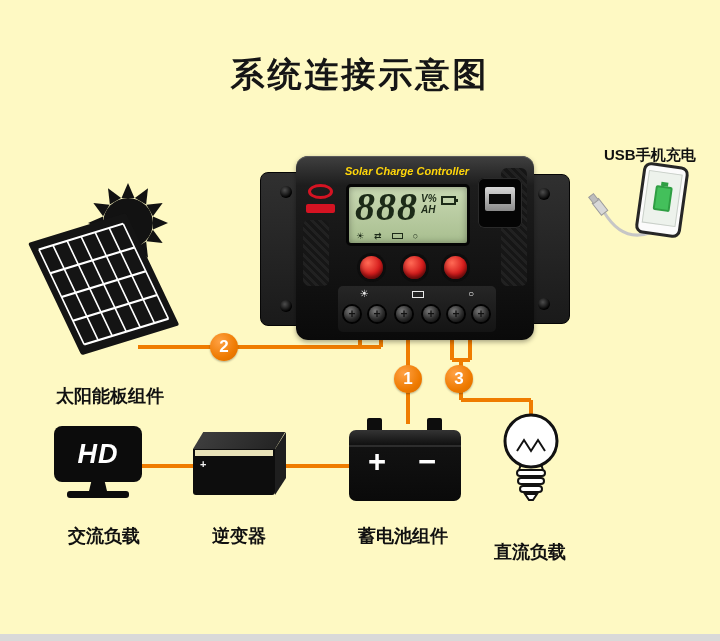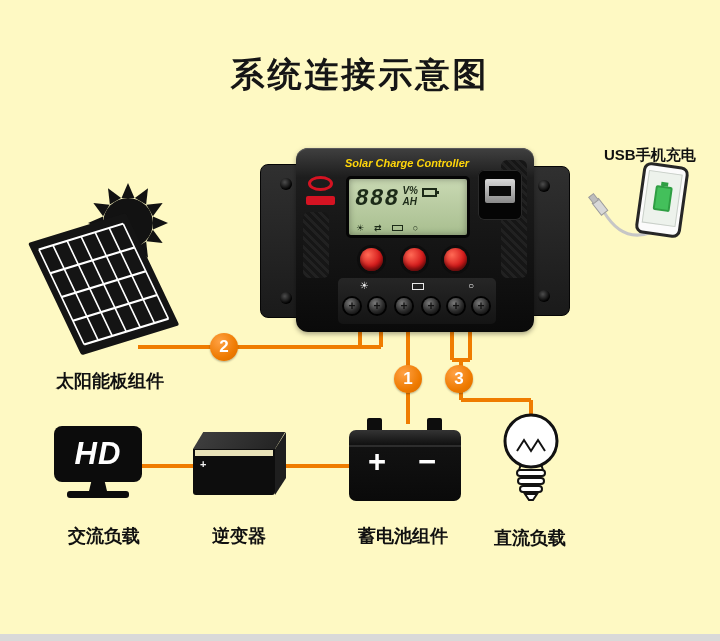--- a/index.html
+++ b/index.html
@@ -4,46 +4,46 @@
 <style>
   * { margin:0; padding:0; box-sizing:border-box; }
   body { background:#fff; font-family:"Liberation Sans","DejaVu Sans",sans-serif; }
   .canvas { position:relative; width:720px; height:641px; background:#fef9c3; overflow:hidden; }
   .art { position:absolute; left:0; top:0; }
 
   .title { position:absolute; top:52px; width:100%; text-align:center; font-size:34px; font-weight:bold; color:#161616; letter-spacing:3px; }
 
   .label { position:absolute; font-size:18px; font-weight:bold; color:#111; white-space:nowrap; }
   .lab-usb { left:604px; top:146px; font-size:15px; }
-  .lab-solar { left:56px; top:369px; }
+  .lab-solar { left:56px; top:384px; }
   .lab-ac { left:68px; top:524px; }
   .lab-inv { left:212px; top:524px; }
   .lab-bat { left:358px; top:524px; }
-  .lab-dc { left:494px; top:526px; }
-
-  
-  .controller { position:absolute; left:258px; top:148px; width:314px; height:144px; }
+  .lab-dc { left:494px; top:540px; }
+
+  
+  .controller { position:absolute; left:258px; top:156px; width:314px; height:144px; }
   .ear { position:absolute; background:linear-gradient(180deg,#303030,#1a1a1a); border:1px solid #060606; border-radius:8px; }
   .ear-left { left:2px; top:16px; width:52px; height:154px; }
   .ear-right { right:2px; top:18px; width:52px; height:150px; }
   .screwhole { position:absolute; left:50%; margin-left:-6px; width:12px; height:12px; border-radius:50%; background:radial-gradient(circle at 40% 35%,#4d4d4d,#000 70%); }
   .sh-top { top:13px; } .sh-bot { bottom:13px; }
   .cbody { position:absolute; left:38px; top:0; width:238px; height:184px; border-radius:12px;
            background:linear-gradient(180deg,#404040 0%,#1d1d1d 16%,#131313 60%,#0a0a0a 100%);
            box-shadow:inset 0 1px 0 #5a5a5a, 0 2px 5px rgba(0,0,0,.35); }
   .texture { position:absolute; top:12px; width:26px; height:118px; border-radius:6px;
              background:repeating-linear-gradient(45deg,#161616 0 3px,#212121 3px 6px); }
   .tex-r { right:7px; } .tex-l { left:7px; top:64px; height:66px; }
   .brand { position:absolute; left:36px; top:9px; width:150px; text-align:center; color:#ffd60a; font-style:italic; font-weight:bold; font-size:11px; white-space:nowrap; }
   .logo-oval { position:absolute; left:12px; top:28px; width:25px; height:15px; border:3px solid #d51322; border-radius:50%; }
   .logo-bar { position:absolute; left:10px; top:48px; width:29px; height:9px; background:#d51322; border-radius:2px; }
   .lcd { position:absolute; left:50px; top:28px; width:124px; height:62px; background:linear-gradient(180deg,#c9d9b3,#a8be8f);
          border:3px solid #050505; border-radius:5px; box-shadow:inset 0 0 7px rgba(0,0,0,.35); color:#1c2a18; }
   .lcd-main { position:absolute; left:6px; top:3px; display:flex; }
-  .seg { font-family:Liberation Mono, monospace; font-weight:bold; font-style:italic; font-size:23px; line-height:34px; letter-spacing:1px; }
+  .seg { font-family:Liberation Serif, serif; font-weight:bold; font-style:italic; font-size:40px; line-height:34px; letter-spacing:1px; }
   .units { display:flex; flex-direction:column; margin-left:3px; padding-top:3px; font-size:10px; line-height:11px; font-weight:bold; }
   .lcd-batt { width:15px; height:9px; border:2px solid #1c2a18; margin:6px 0 0 4px; position:relative; }
   .lcd-batt::after { content:""; position:absolute; right:-4px; top:1px; width:2px; height:3px; background:#1c2a18; }
   .lcd-icons { position:absolute; left:7px; bottom:2px; display:flex; gap:10px; align-items:center; font-size:9px; font-weight:bold; }
   .mini-batt { width:11px; height:6px; border:1.5px solid #1c2a18; }
   .usb { position:absolute; right:12px; top:22px; width:44px; height:50px; background:#050505; border-radius:6px; box-shadow:inset 0 0 0 1px #2a2a2a; }
   .usb-metal { position:absolute; left:7px; top:9px; width:30px; height:24px; background:linear-gradient(180deg,#d8d8d8,#8a8a8a); border-radius:2px; }
   .usb-slot { position:absolute; left:4px; top:7px; width:22px; height:10px; background:#0a0a0a; }
   .btn { position:absolute; top:100px; width:23px; height:23px; border-radius:50%;
          background:radial-gradient(circle at 35% 30%,#ff6a55,#d61c1c 55%,#7c0909);
@@ -60,21 +60,21 @@
   
   .marker { position:absolute; width:28px; height:28px; border-radius:50%;
             background:radial-gradient(circle at 35% 30%,#ffa144,#ee7a00 62%,#d66b00);
             color:#fff; font-size:17px; font-weight:bold; display:flex; align-items:center; justify-content:center;
             box-shadow:0 1px 2px rgba(0,0,0,.3); }
   .mk-1 { left:394px; top:365px; } .mk-2 { left:210px; top:333px; } .mk-3 { left:445px; top:365px; }
 
   
   .monitor { position:absolute; left:54px; top:426px; width:88px; display:flex; flex-direction:column; align-items:center; }
   .screen { width:88px; height:56px; background:#0c0c0c; border-radius:8px; display:flex; align-items:center; justify-content:center; }
-  .hd-text { color:#fff; font-weight:bold; font-style:italic; font-size:31px; letter-spacing:1px;text-align:center; }
+  .hd-text { color:#fff; font-weight:bold; font-style:italic; font-size:27px; letter-spacing:1px;text-align:center; }
   .neck { width:18px; height:9px; background:#0c0c0c; clip-path:polygon(12% 0,88% 0,100% 100%,0 100%); }
   .mbase { width:62px; height:7px; background:#0c0c0c; border-radius:3px; }
 
   .inverter { position:absolute; left:193px; top:432px; width:100px; height:63px; }
   .inv-top { position:absolute; left:0; top:0; width:82px; height:17px; background:linear-gradient(90deg,#3d3d3d,#242424); transform:skewX(-31deg); transform-origin:bottom left; }
   .inv-side { position:absolute; left:82px; top:17px; width:11px; height:46px; background:#1e1e1e; transform:skewY(-57deg); transform-origin:top left; }
   .inv-front { position:absolute; left:0; top:17px; width:82px; height:46px; background:#0d0d0d; border-radius:0 0 3px 3px; }
   .inv-stripe { position:absolute; left:2px; top:1px; width:78px; height:6px; background:#e9e2b8; }
   .inv-mark { position:absolute; left:7px; top:9px; color:#f2f2f2; font-size:11px; font-weight:bold; }
 

